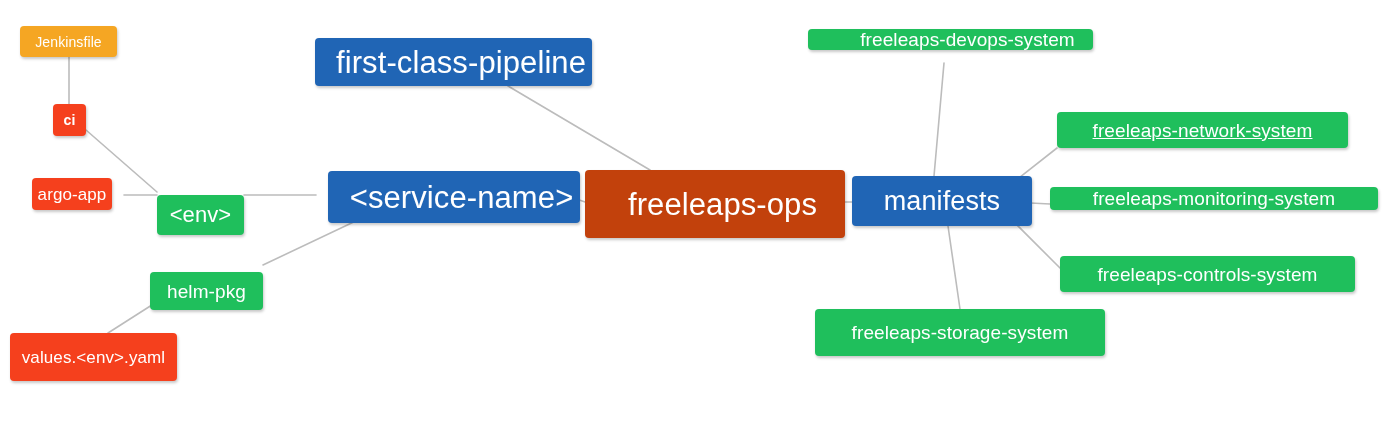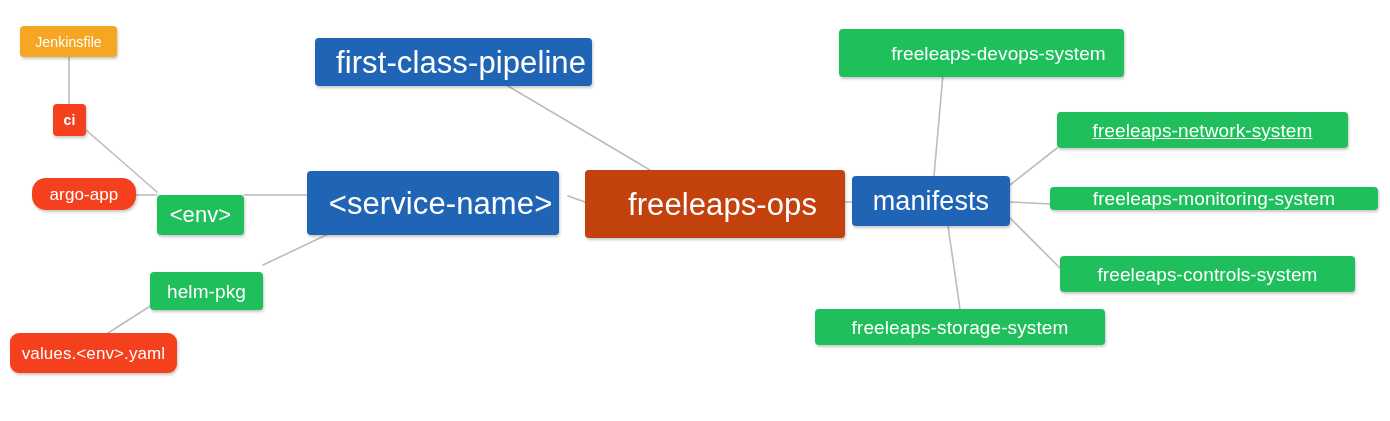--- a/index.html
+++ b/index.html
@@ -69,27 +69,27 @@
       <line x1="845" y1="202" x2="852" y2="202" stroke="#bcbcbc" stroke-width="1.6" stroke-linecap="round"></line>
       <line x1="934" y1="176" x2="944" y2="63" stroke="#bcbcbc" stroke-width="1.6" stroke-linecap="round"></line>
       <line x1="1010" y1="185" x2="1057" y2="148" stroke="#bcbcbc" stroke-width="1.6" stroke-linecap="round"></line>
       <line x1="1010" y1="202" x2="1050" y2="204" stroke="#bcbcbc" stroke-width="1.6" stroke-linecap="round"></line>
       <line x1="1010" y1="218" x2="1060" y2="268" stroke="#bcbcbc" stroke-width="1.6" stroke-linecap="round"></line>
       <line x1="948" y1="226" x2="960" y2="309" stroke="#bcbcbc" stroke-width="1.6" stroke-linecap="round"></line>
     </svg>
   <div id="node-layer">
       <div class="node n-orange sz-xs" style="left: 20px; top: 26px; width: 97px; height: 31px;">Jenkinsfile</div>
       <div class="node n-red sz-xs" style="left: 53px; top: 104px; width: 33px; height: 32px; font-weight: bold;">ci</div>
-      <div class="node n-red sz-sm" style="left: 32px; top: 178px; width: 104px; height: 32px; border-radius: 14px;">argo-app</div>
+      <div class="node n-red sz-sm" style="left: 32px; top: 178px; width: 80px; height: 32px;">argo-app</div>
       <div class="node n-green sz-lg" style="left: 157px; top: 175px; width: 87px; height: 40px;">&lt;env&gt;</div>
       <div class="node n-green sz-md" style="left: 150px; top: 272px; width: 113px; height: 38px;">helm-pkg</div>
-      <div class="node n-red sz-sm" style="left: 10px; top: 333px; width: 167px; height: 40px; border-radius: 9px;">values.&lt;env&gt;.yaml</div>
+      <div class="node n-red sz-sm" style="left: 10px; top: 333px; width: 167px; height: 48px;">values.&lt;env&gt;.yaml</div>
       <div class="node n-blue sz-xxl" style="left: 315px; top: 38px; width: 277px; height: 48px;">first-class-pipeline</div>
-      <div class="node n-blue sz-xxl" style="left: 307px; top: 171px; width: 252px; height: 64px;">&lt;service-name&gt;</div>
+      <div class="node n-blue sz-xxl" style="left: 328px; top: 171px; width: 252px; height: 52px;">&lt;service-name&gt;</div>
       <div class="node n-dark sz-xxl" style="left: 585px; top: 170px; width: 260px; height: 68px;">freeleaps-ops</div>
-      <div class="node n-blue sz-xl" style="left: 852px; top: 176px; width: 158px; height: 50px;">manifests</div>
-      <div class="node n-green sz-md" style="left: 839px; top: 29px; width: 285px; height: 48px; padding-left: 44px;">freeleaps-devops-system</div>
+      <div class="node n-blue sz-xl" style="left: 852px; top: 176px; width: 180px; height: 50px;">manifests</div>
+      <div class="node n-green sz-md" style="left: 808px; top: 29px; width: 285px; height: 21px; padding-left: 44px;">freeleaps-devops-system</div>
       <div class="node n-green sz-md" style="left: 1057px; top: 112px; width: 291px; height: 36px; text-decoration: underline;">freeleaps-network-system</div>
       <div class="node n-green sz-md" style="left: 1050px; top: 187px; width: 328px; height: 23px;">freeleaps-monitoring-system</div>
       <div class="node n-green sz-md" style="left: 1060px; top: 256px; width: 295px; height: 36px; text-align: center;">freeleaps-controls-system</div>
-      <div class="node n-green sz-md" style="left: 815px; top: 309px; width: 290px; height: 36px;">freeleaps-storage-system</div>
+      <div class="node n-green sz-md" style="left: 815px; top: 309px; width: 290px; height: 47px;">freeleaps-storage-system</div>
     </div>
 </div>
 
 </body></html>

